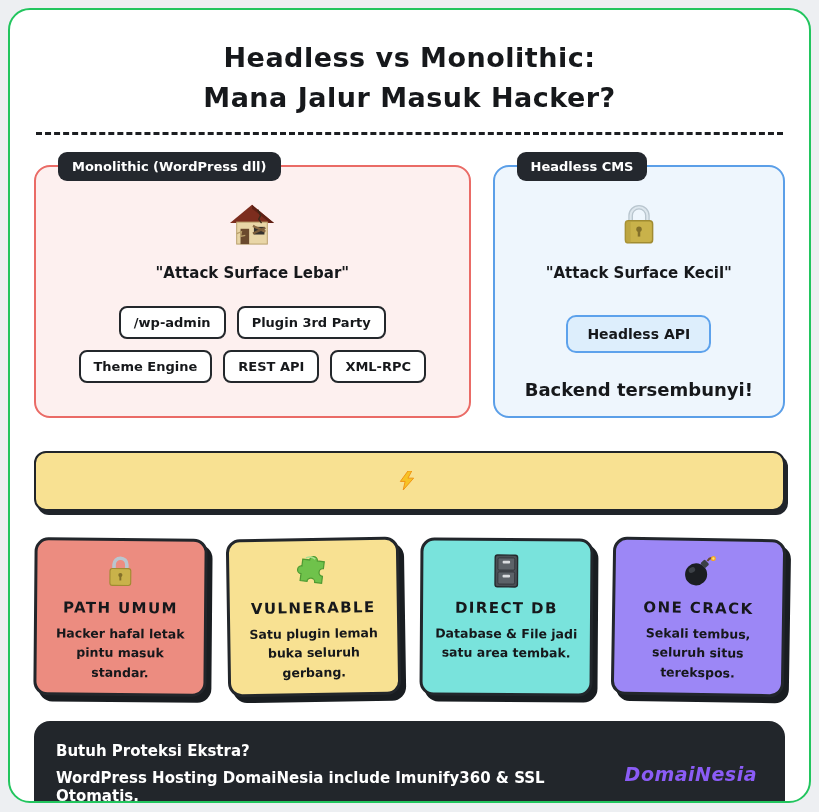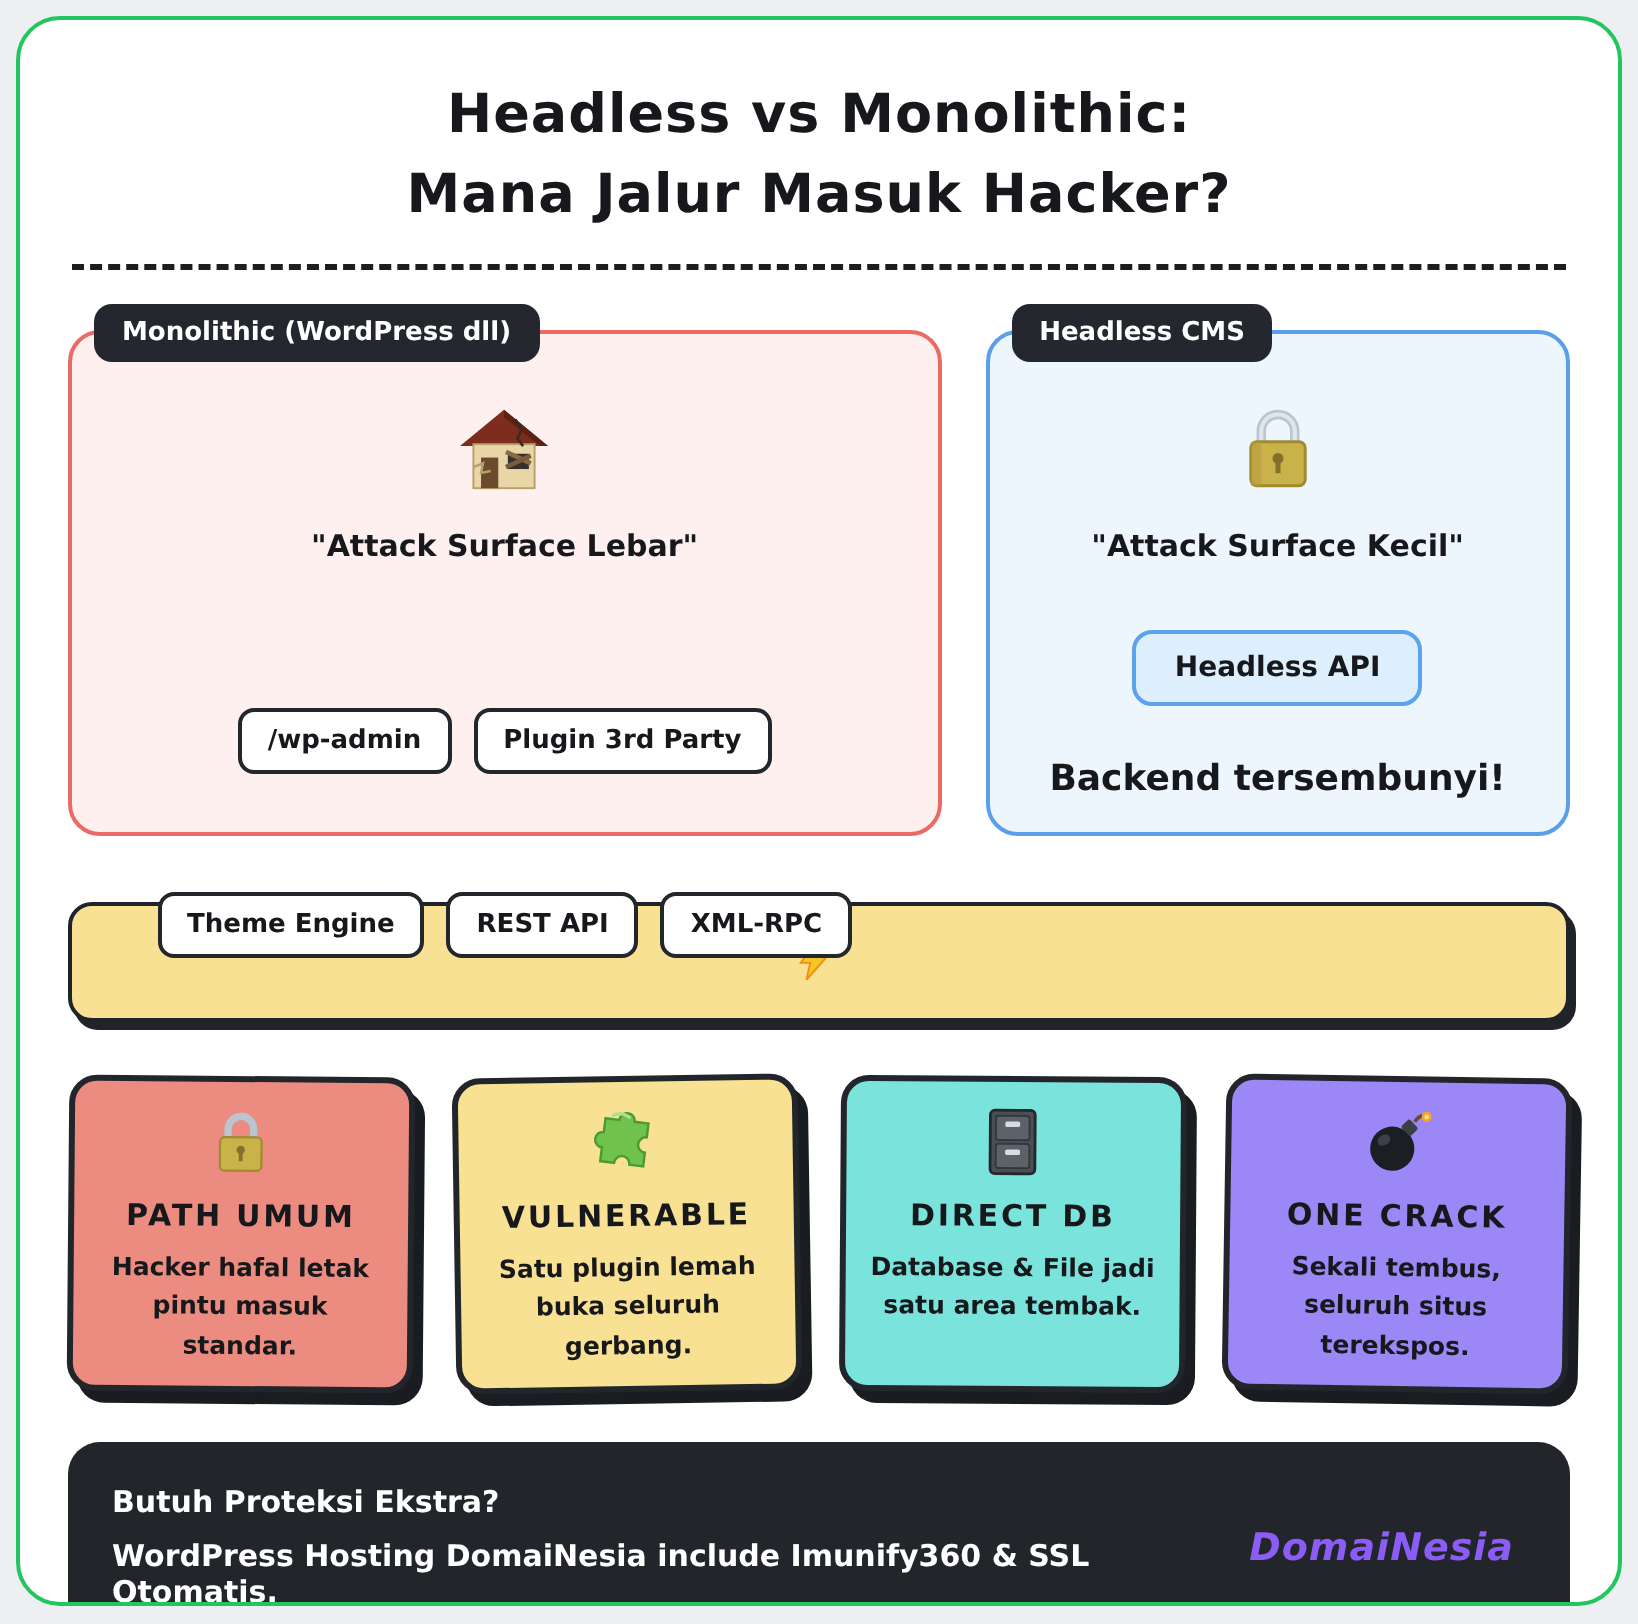--- a/index.html
+++ b/index.html
@@ -38,21 +38,21 @@
   .panel {
     position: relative;
     border-radius: 16px;
     text-align: center;
     padding-top: 34px;
   }
   .panel.mono { flex: 3; background: #fdf0ef; border: 2px solid #ea6b66; }
   .panel.headless { flex: 2; background: #eef6fd; border: 2px solid #5b9fe8; }
   .badge {
     position: absolute;
-    top: -15px; left: 11px;
+    top: -15px; left: 22px;
     background: #24282e;
     color: #fff;
     font-size: 13px;
     font-weight: bold;
     padding: 7px 14px;
     border-radius: 9px;
     white-space: nowrap;
   }
   .panel-icon { height: 46px; display: flex; justify-content: center; align-items: center; }
   .headline { font-size: 15px; font-weight: bold; margin-top: 17px; }
@@ -60,21 +60,20 @@
     display: flex; flex-wrap: wrap; justify-content: center;
     gap: 11px; margin: 24px 20px 0;
   }
   .tag {
     background: #fff;
     border: 2px solid #23272b;
     border-radius: 8px;
     padding: 7px 13px;
     font-size: 13px;
     font-weight: bold;
-    margin-top: 48px;
   }
   .pbtn {
     display: inline-block;
     margin-top: 33px;
     background: #ddeefc;
     border: 2.5px solid #5da2ec;
     border-radius: 10px;
     padding: 9px 19px;
     font-size: 14px;
     font-weight: bold;

